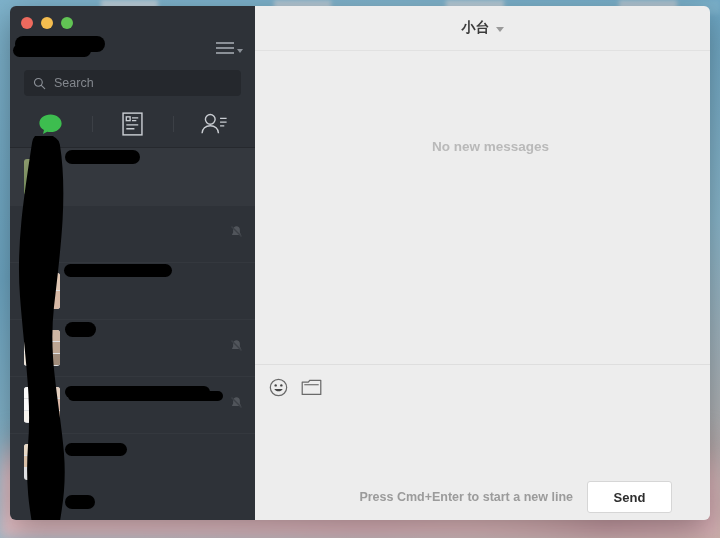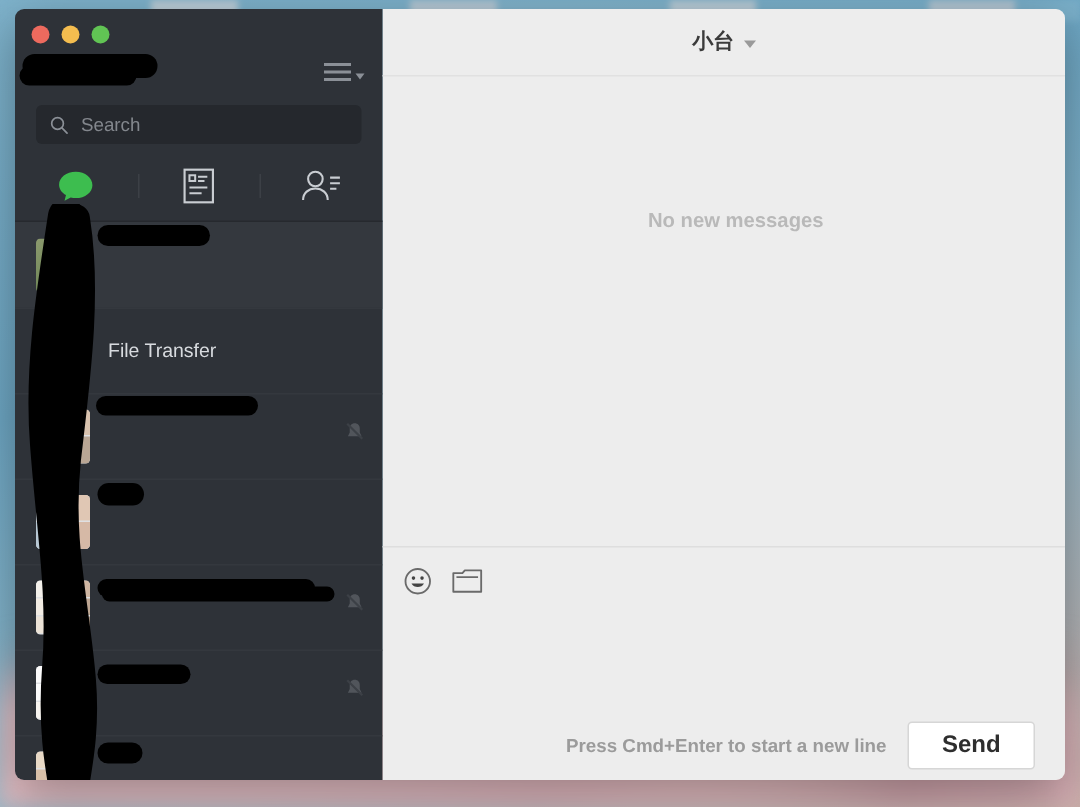--- a/index.html
+++ b/index.html
@@ -185,28 +185,28 @@
   }
   .composer { height: 155px; flex:none; display:flex; flex-direction:column; }
   .composer-tools {
     height: 40px; display:flex; align-items:center; gap:13px;
     padding: 2px 0 0 14px;
   }
   .tool-btn { display:flex; align-items:center; }
   .composer-input { flex:1; }
   .composer-foot {
     height:46px; display:flex; align-items:center; justify-content:flex-end;
-    gap:14px; padding-right:20px;
+    gap:14px; padding-right:38px;
   }
   .hint { color:#9b9b9b; font-size:12.5px; }
   .send-btn {
     width:83px; height:30px; background:#fff;
     border:1px solid #d6d6d6; border-radius:3px;
     display:flex; align-items:center; justify-content:center;
-    font-size:16px; color:#2e2e2e;
+    font-size:13px; color:#2e2e2e;
   }
 </style>
 </head>
 <body>
 
 <div id="desktop">
   <div class="bg-strip-top"></div>
   <div class="bg-flowers"></div>
   <div class="bg-iconrow">
     <span style="left:148px;">Screen Shot</span>
@@ -278,26 +278,20 @@
 
       <div class="chat-row selected">
         <div class="avatar g1">
           <div class="cell" style="background:linear-gradient(135deg,#8c9a6e,#6f8757 55%,#9aa97d);width:100%;height:100%"></div>
         </div>
         <div class="chat-meta">
           <div class="chat-title"></div>
         </div>
       </div>
 
-      <div class="chat-row">
-        <div class="avatar ft"></div>
-        <div class="chat-meta">
-          <div class="chat-title">File Transfer</div>
-        </div>
-      </div>
 
       <div class="chat-row">
         <div class="avatar grid g4">
           <div class="cell" style="background:#9ab4c8"></div>
           <div class="cell" style="background:#d8c2ae"></div>
           <div class="cell" style="background:#e4cdb6"></div>
           <div class="cell" style="background:#b9a694"></div>
         </div>
         <div class="chat-meta">
           <div class="chat-title"></div>

